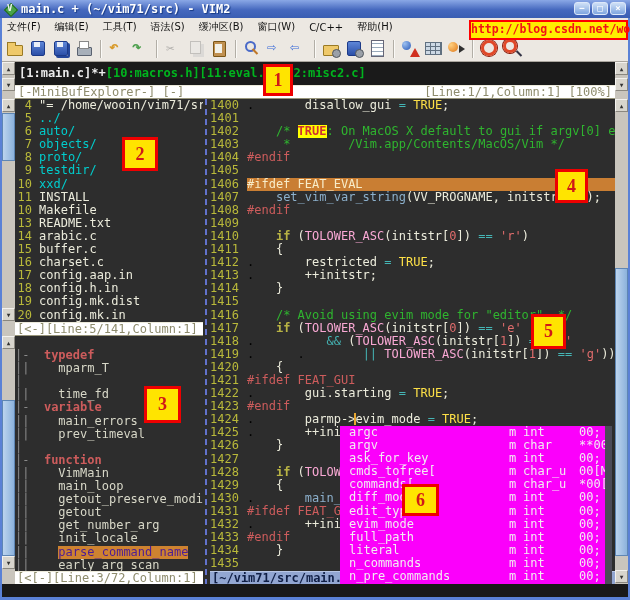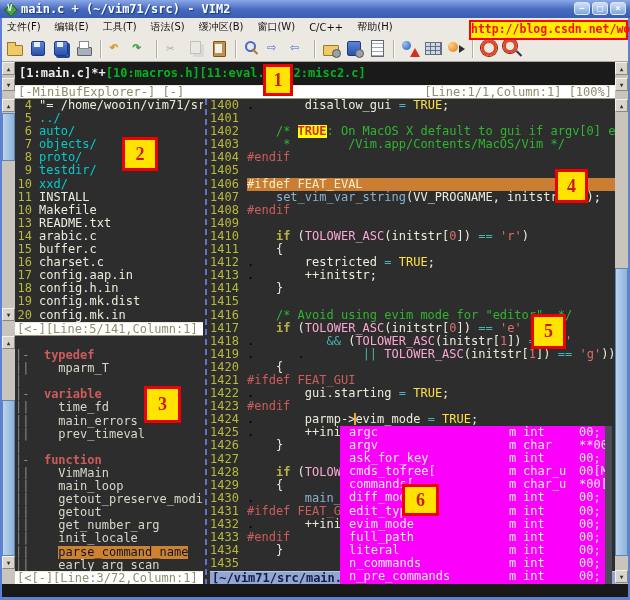--- a/index.html
+++ b/index.html
@@ -94,21 +94,21 @@
   .codepane .ln{width:30px;margin-right:7px;}
   .line-content{flex:1 1 auto;overflow:hidden;}
   .hl-row .line-content{background:#c97e33;}
   .sg-txt{color:#ececdc;} .sg-file{color:#ececdc;} .sg-dir{color:#00cdcd;}
   .sg-kw{color:#b8b344;font-weight:bold;margin-top:24px;} .sg-mac{color:#f9a8d4;text-align:right;}
   .sg-num{color:#e06c6c;} .sg-str{color:#e06c6c;} .sg-op{color:#45b5b5;}
   .sg-bool{color:#fde047;} .sg-cmt{color:#2fb52f;} .sg-pre{color:#cd5c5c;}
   .sg-fn{color:#8cb0cc;} .sg-hl{color:#f8ecc8;}
   .sg-todo{background:#ffff00;color:#d03030;font-weight:bold;}
   .sg-guide{color:#8a8a8a;} .sg-sec{color:#cd5c5c;font-weight:bold;} .sg-tag{color:#d8d8c8;}
-  .sg-sel{background:#ce8230;color:#0f172a;}
+  .sg-sel{background:#ce8230;color:#4c1d95;}
   .sg-cursor{display:inline-block;width:2px;height:12px;background:#e8a832;vertical-align:-2px;margin:0 -1px;}
   
   .popup{position:absolute;left:340px;top:426px;width:272px;height:158px;background:#fb00fb;
     z-index:40;overflow:hidden;}
   .pp-scroll{position:absolute;right:0;top:0;width:7px;height:100%;background:#4c4c58;}
   .pp-row{display:flex;height:13.1px;line-height:13.1px;white-space:pre;color:#f2ecf2;padding-left:9px;}
   .pp-name{width:160px;overflow:hidden;flex:0 0 auto;}
   .pp-kind{width:14px;flex:0 0 auto;}
   .pp-type{width:56px;flex:0 0 auto;overflow:hidden;}
   .pp-detail{flex:1 1 auto;overflow:hidden;}
@@ -230,22 +230,22 @@
       <div class="row"><span class="ln">19</span><span class="line-content"><span class="sg-file">config.mk.dist</span></span></div>
       <div class="row"><span class="ln">20</span><span class="line-content"><span class="sg-file">config.mk.in</span></span></div>
     </div>
   <div class="statusline st-explorer">[&lt;-][Line:5/141,Column:1] [3%]</div>
 
   <div class="pane taglist">
       <div class="row"><span class="line-content"></span></div>
       <div class="row"><span class="line-content"><span class="sg-guide">|-</span><span class="sg-txt">  </span><span class="sg-sec">typedef</span></span></div>
       <div class="row"><span class="line-content"><span class="sg-guide">||</span><span class="sg-txt">    </span><span class="sg-tag">mparm_T</span></span></div>
       <div class="row"><span class="line-content"><span class="sg-guide">|</span></span></div>
+      <div class="row"><span class="line-content"><span class="sg-guide">||</span><span class="sg-txt">    </span><span class="sg-tag">time_fd</span></span></div>
       <div class="row"><span class="line-content"><span class="sg-guide">|-</span><span class="sg-txt">  </span><span class="sg-sec">variable</span></span></div>
-      <div class="row"><span class="line-content"><span class="sg-guide">||</span><span class="sg-txt">    </span><span class="sg-tag">time_fd</span></span></div>
       <div class="row"><span class="line-content"><span class="sg-guide">||</span><span class="sg-txt">    </span><span class="sg-tag">main_errors</span></span></div>
       <div class="row"><span class="line-content"><span class="sg-guide">||</span><span class="sg-txt">    </span><span class="sg-tag">prev_timeval</span></span></div>
       <div class="row"><span class="line-content"><span class="sg-guide">|</span></span></div>
       <div class="row"><span class="line-content"><span class="sg-guide">|-</span><span class="sg-txt">  </span><span class="sg-sec">function</span></span></div>
       <div class="row"><span class="line-content"><span class="sg-guide">||</span><span class="sg-txt">    </span><span class="sg-tag">VimMain</span></span></div>
       <div class="row"><span class="line-content"><span class="sg-guide">||</span><span class="sg-txt">    </span><span class="sg-tag">main_loop</span></span></div>
       <div class="row"><span class="line-content"><span class="sg-guide">||</span><span class="sg-txt">    </span><span class="sg-tag">getout_preserve_modifie</span></span></div>
       <div class="row"><span class="line-content"><span class="sg-guide">||</span><span class="sg-txt">    </span><span class="sg-tag">getout</span></span></div>
       <div class="row"><span class="line-content"><span class="sg-guide">||</span><span class="sg-txt">    </span><span class="sg-tag">get_number_arg</span></span></div>
       <div class="row"><span class="line-content"><span class="sg-guide">||</span><span class="sg-txt">    </span><span class="sg-tag">init_locale</span></span></div>

